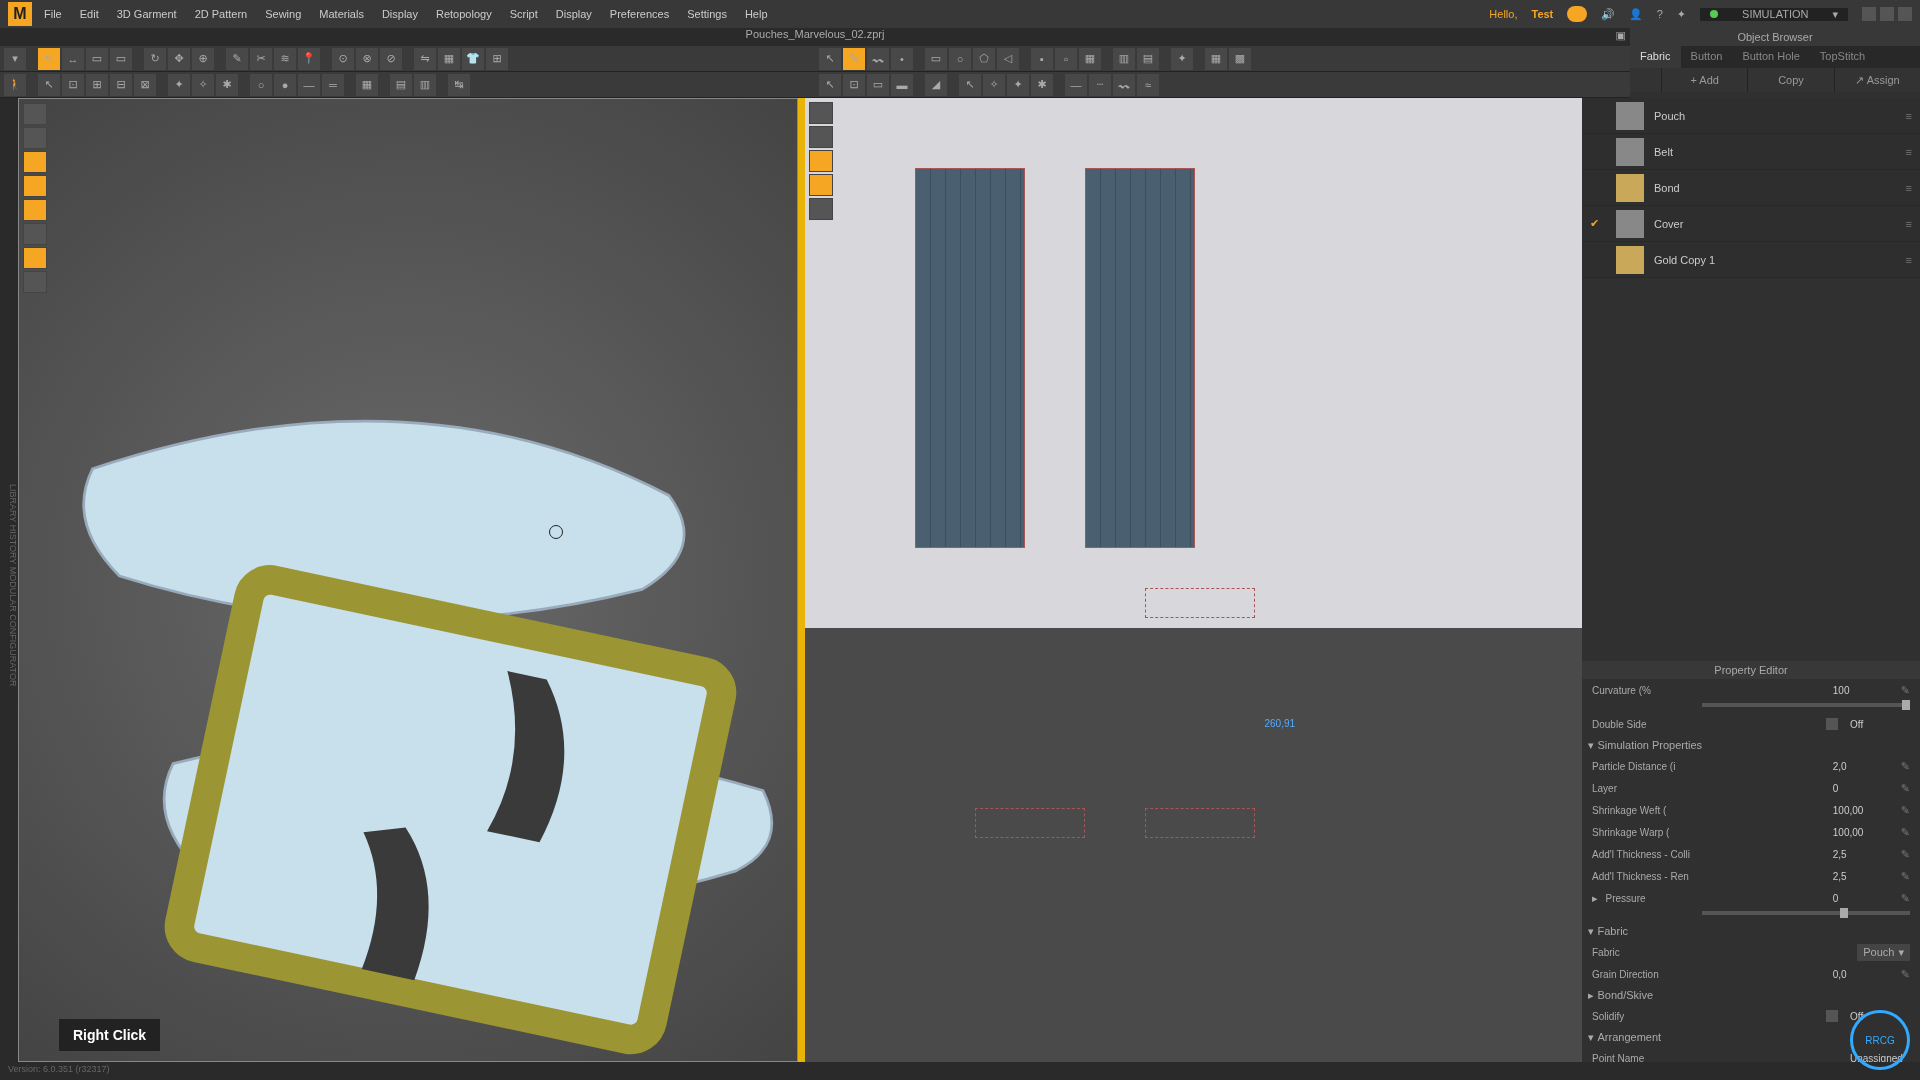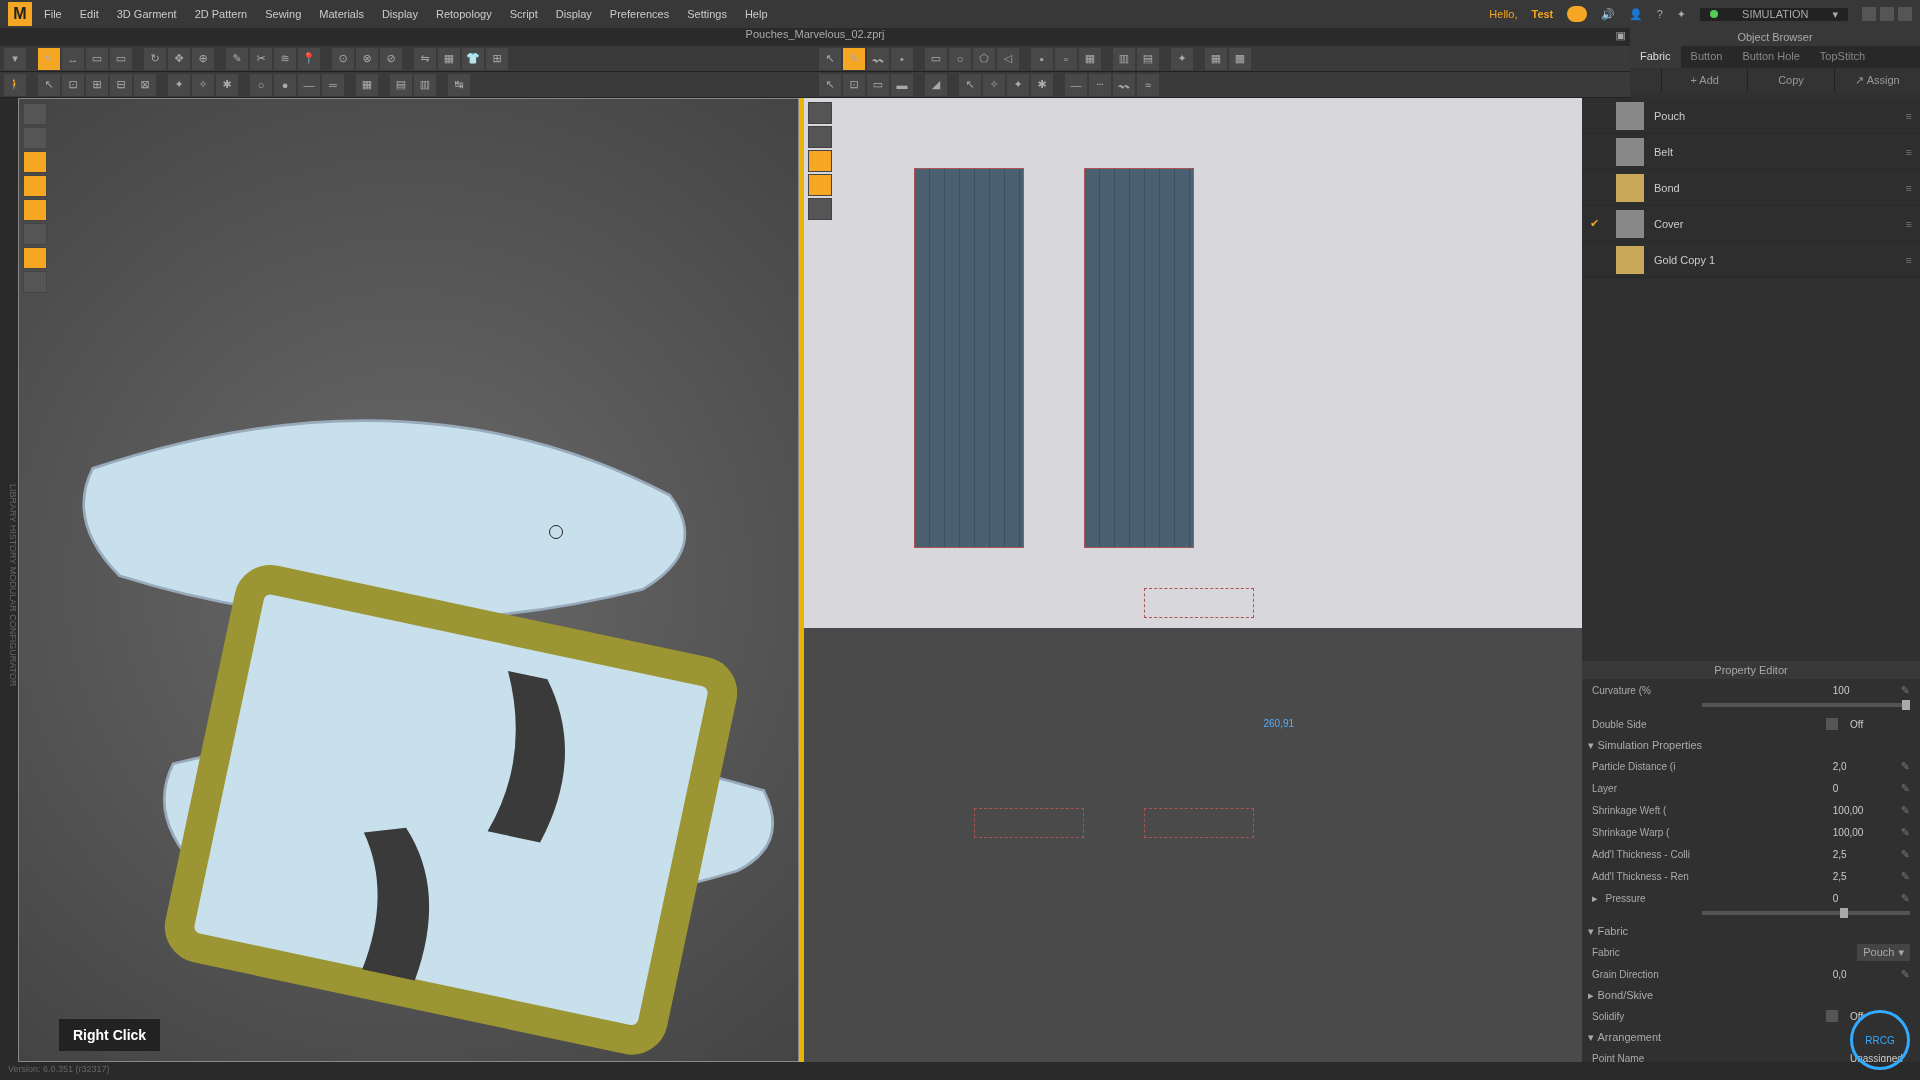--- a/index.html
+++ b/index.html
@@ -27,21 +27,21 @@
 
 .toolbar { height: 26px; background: #3a3a3a; display: flex; align-items: center; padding: 0 4px; gap: 2px; border-bottom: 1px solid #222; }
 .tool-btn { width: 22px; height: 22px; background: #484848; display: flex; align-items: center; justify-content: center; }
 .tool-btn.active { background: #f5a623; }
 .tool-sep { width: 8px; }
 
 
 .main { display: flex; height: calc(100% - 28px - 18px - 52px - 18px); }
 .left-rail { width: 18px; background: #2a2a2a; writing-mode: vertical-rl; text-align: center; font-size: 9px; color: #666; padding-top: 10px; }
 .viewport-3d { flex: 1; background: radial-gradient(circle at center, #6a6a6a 0%, #444 100%); position: relative; border: 1px solid #888; }
-.viewport-2d { flex: 1; background: #7f1d1d; position: relative; border-left: 5px solid #eab308; }
+.viewport-2d { flex: 1; background: #7f1d1d; position: relative; border-left: 7px solid #eab308; }
 .right-panel { width: 338px; background: #303030; display: flex; flex-direction: column; }
 
 
 .vp-tools-left { position: absolute; left: 4px; top: 4px; display: flex; flex-direction: column; gap: 2px; }
 .vp-tool { width: 24px; height: 22px; background: #555; border: 1px solid #444; }
 .vp-tool.gold { background: #f5a623; }
 .belt-render { position: absolute; left: 20px; top: 130px; width: 580px; height: 480px; }
 .click-indicator { position: absolute; left: 40px; bottom: 10px; background: #222; padding: 8px 14px; color: #fff; font-size: 14px; font-weight: bold; }
 .green-bar { position: absolute; left: 48px; bottom: 38px; width: 22px; height: 4px; background: #4c4; }
 

